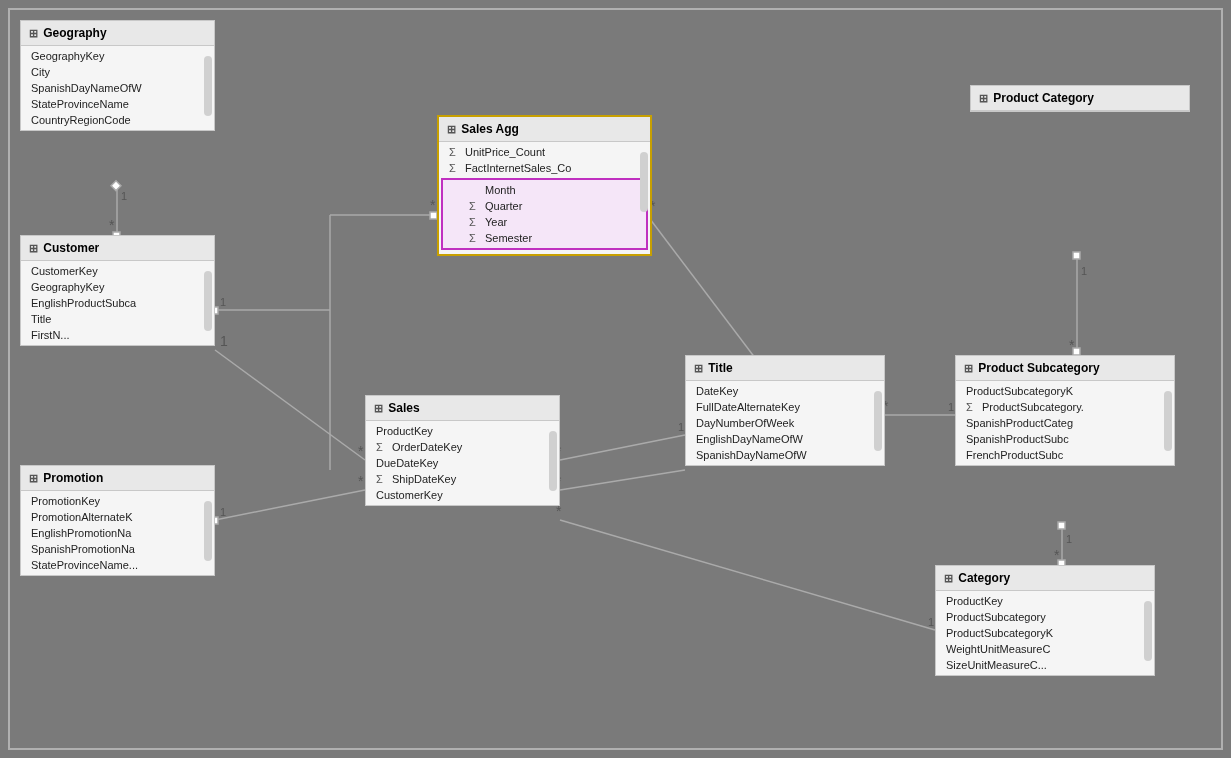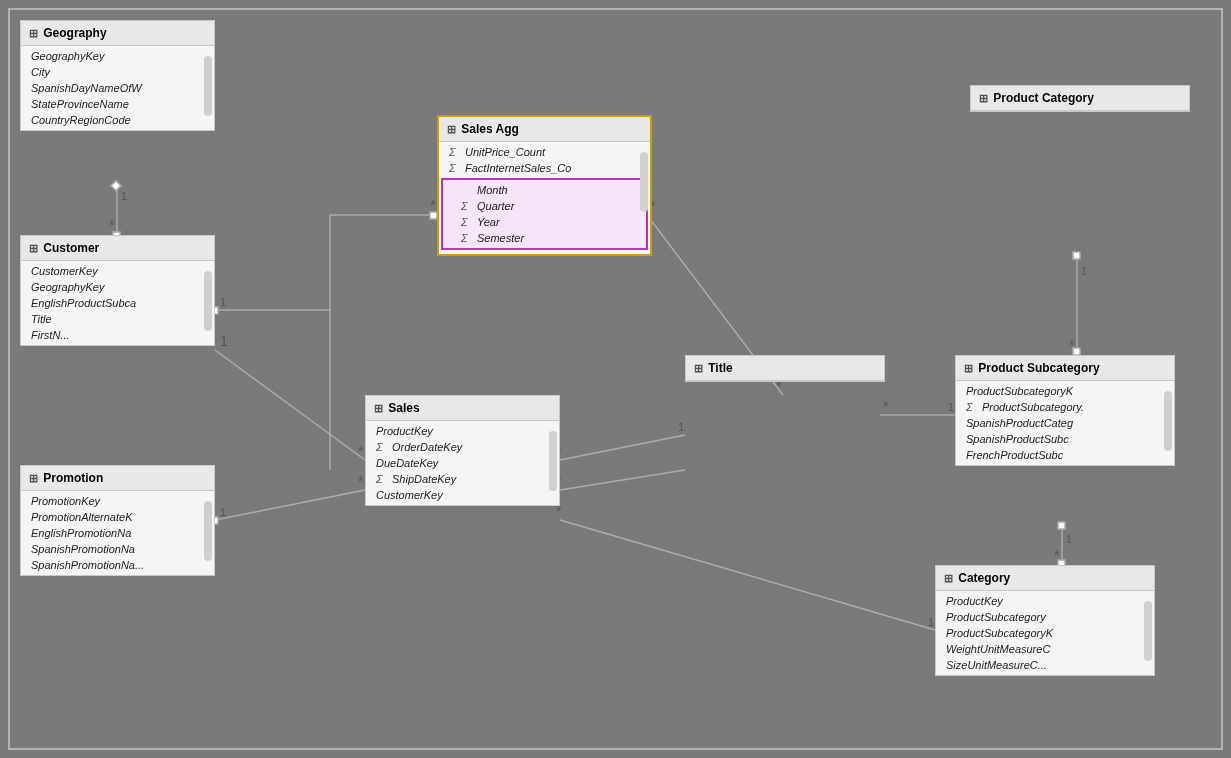--- a/index.html
+++ b/index.html
@@ -49,21 +49,20 @@
     }
 
     .table-row {
       padding: 2px 10px;
       font-size: 11px;
       color: #222;
       display: flex;
       align-items: flex-end;
       gap: 4px;
       white-space: nowrap;
-      font-style: italic;
     }
 
     .sigma {
       font-size: 11px;
       color: #555;
       min-width: 12px;
     }
 
     .scrollbar-hint {
       position: absolute;
@@ -225,42 +224,42 @@
       <div class="table-row">
           <span>PromotionAlternateK</span>
         </div>
       <div class="table-row">
           <span>EnglishPromotionNa</span>
         </div>
       <div class="table-row">
           <span>SpanishPromotionNa</span>
         </div>
       <div class="table-row">
-          <span>SpanishPromotionNa...</span>
+          <span>StateProvinceName...</span>
         </div>
       <div class="scrollbar-hint"></div>
     </div>
   </div>
 
   <div class="table-card sales-agg-card" style="left:437px; top:115px; width:215px;">
     <div class="table-header">
       <span class="table-icon">⊞</span>
       <span>Sales Agg</span>
     </div>
     <div class="table-body" style="position:relative;">
       <div class="table-row">
         <span class="sigma">Σ</span>
         <span>UnitPrice_Count</span>
       </div>
       <div class="table-row">
         <span class="sigma">Σ</span>
         <span>FactInternetSales_Co</span>
       </div>
 
-      <div style="border: 2.5px solid #c030c0; background: #f5e6f8; margin: 2px 2px; padding: 2px 8px;">
+      <div style="border: 2.5px solid #c030c0; background: #f5e6f8; margin: 2px 2px; padding: 2px 16px;">
         <div class="table-row">
           <span class="sigma" style="color:transparent;">Σ</span>
           <span>Month</span>
         </div>
         <div class="table-row">
           <span class="sigma">Σ</span>
           <span>Quarter</span>
         </div>
         <div class="table-row">
           <span class="sigma">Σ</span>
@@ -300,20 +299,38 @@
         </div>
       <div class="scrollbar-hint"></div>
     </div>
   </div>
 
   <div class="table-card" style="left:685px; top:355px; width:200px;">
     <div class="table-header">
       <span class="table-icon">⊞</span>
       <span>Title</span>
     </div>
+    <div class="table-body" style="position:relative;">
+      <div class="table-row">
+          <span>DateKey</span>
+        </div>
+      <div class="table-row">
+          <span>FullDateAlternateKey</span>
+        </div>
+      <div class="table-row">
+          <span>DayNumberOfWeek</span>
+        </div>
+      <div class="table-row">
+          <span>EnglishDayNameOfW</span>
+        </div>
+      <div class="table-row">
+          <span>SpanishDayNameOfW</span>
+        </div>
+      <div class="scrollbar-hint"></div>
+    </div>
   </div>
 
   <div class="table-card" style="left:970px; top:85px; width:220px;">
     <div class="table-header">
       <span class="table-icon">⊞</span>
       <span>Product Category</span>
     </div>
   </div>
 
   <div class="table-card" style="left:955px; top:355px; width:220px;">

